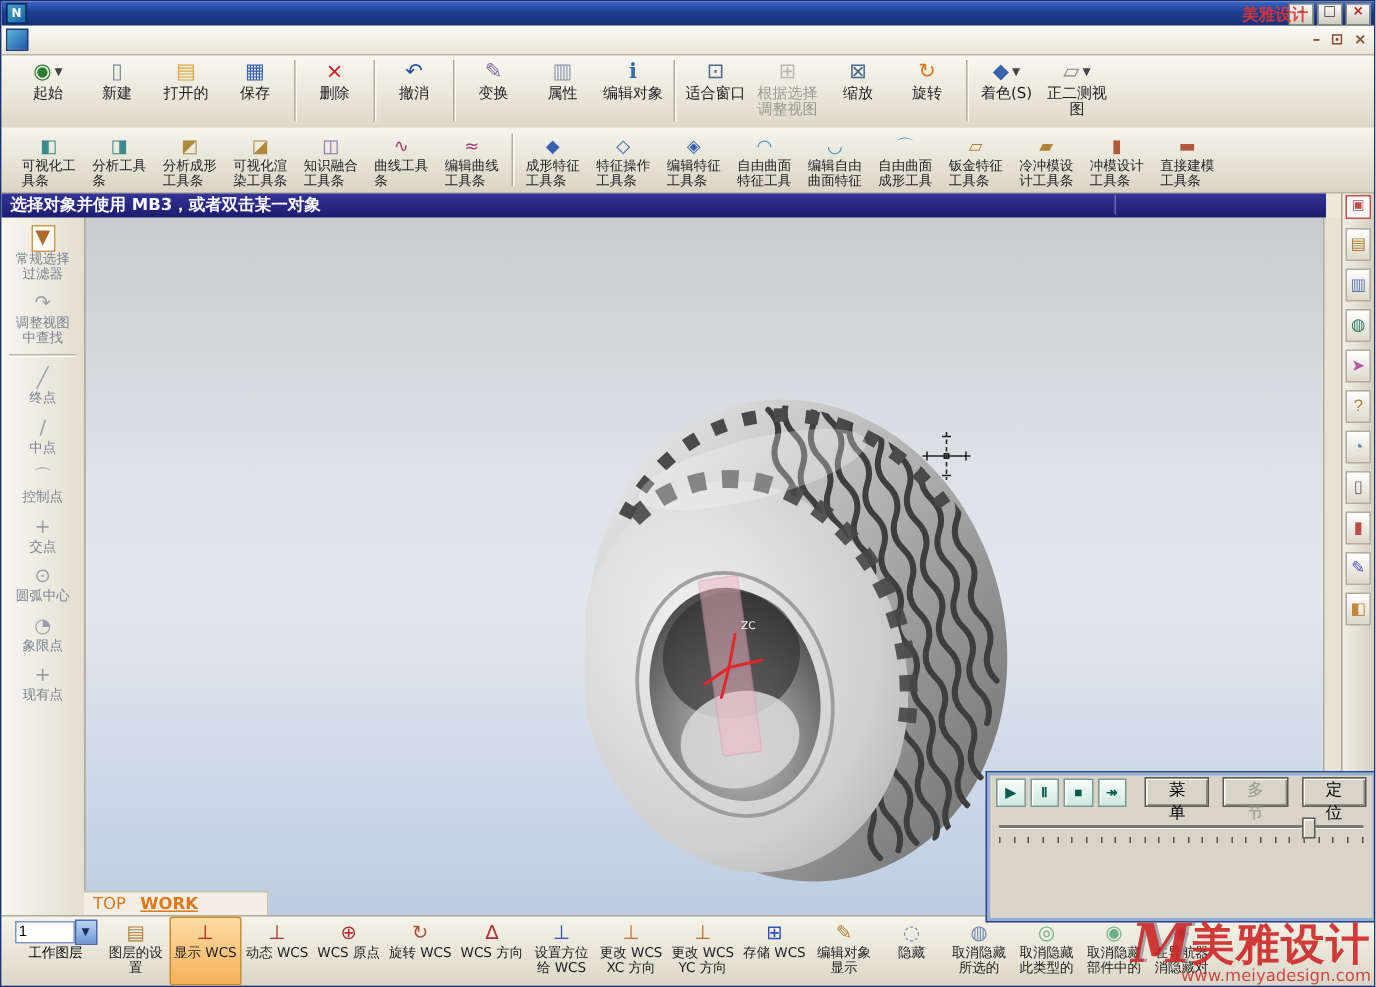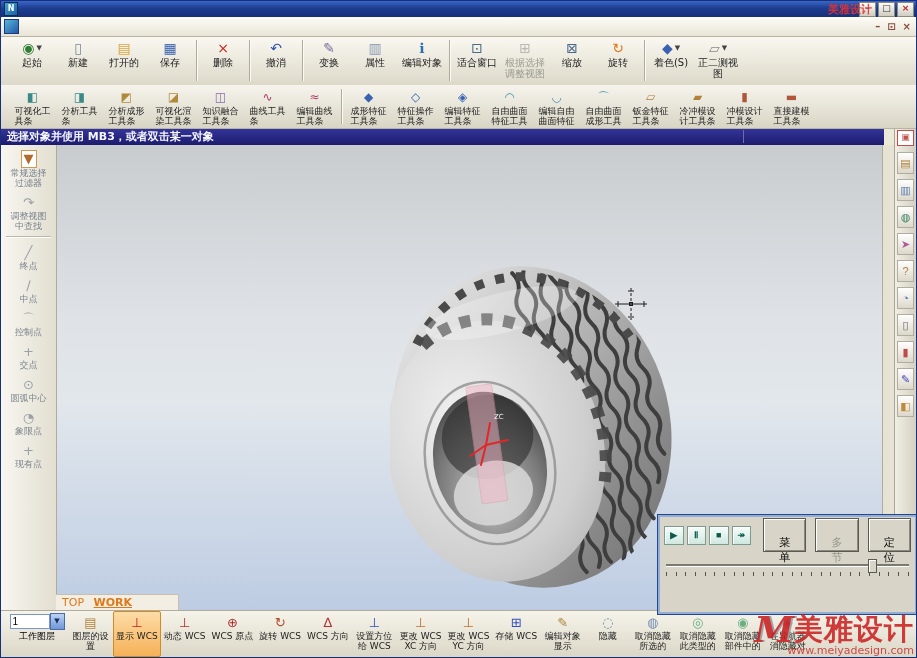--- a/index.html
+++ b/index.html
@@ -104,21 +104,21 @@
   
   .ctrlpanel{position:absolute;left:656px;top:513px;width:259px;height:99px;
     background:#d8d4c8;border:1px solid #26478f;box-shadow:inset 0 0 0 2px #93aed6;z-index:20;}
   .ctrl-title{height:16px;background:linear-gradient(90deg,#1c49a8,#7fa3de);color:#fff;
     font-size:11px;font-weight:bold;line-height:16px;padding:0 6px;margin:2px;}
   .ctrl-body{padding:3px 6px 0;}
   .ctrl-row{display:flex;align-items:center;}
   .tp-btn{width:22px;height:19px;margin-right:3px;background:linear-gradient(#f6fcf9,#cfe8df);
     border:1px solid #7a9a94;box-shadow:inset 1px 1px 0 #fff;color:#0a5a4c;font-size:9px;
     line-height:17px;text-align:center;padding:0;font-weight:bold;}
-  .ctrl-btn{height:20px;padding:16px 11px;margin-left:9px;background:#d8d4c8;font-size:11px;
+  .ctrl-btn{height:20px;padding:0 11px;margin-left:9px;background:#d8d4c8;font-size:11px;
     border:1px solid #5a5a52;box-shadow:inset 1px 1px 0 #fff, inset -1px -1px 0 #8a8a80;cursor:default;font-family:inherit;}
   .ctrl-btn.disabled{color:#96968c;}
   .slider{position:relative;height:12px;margin:7px 2px 0;}
   .slider .track{position:absolute;left:0;right:0;top:5px;height:2px;background:#7a7a72;border-bottom:1px solid #fff;}
   .slider .thumb{position:absolute;left:83%;top:0;width:7px;height:12px;background:#d8d4c8;
     border:1px solid #5a5a52;box-shadow:inset 1px 1px 0 #fff;}
   .ticks{display:flex;justify-content:space-between;height:5px;margin:1px 2px 0;}
   .ticks span{width:1px;height:4px;background:#55554d;}
   .ctrl-status{display:inline-block;margin-top:2px;padding:0 4px;font-size:11px;font-weight:bold;
     color:#1238a0;background:#e4f2de;}

